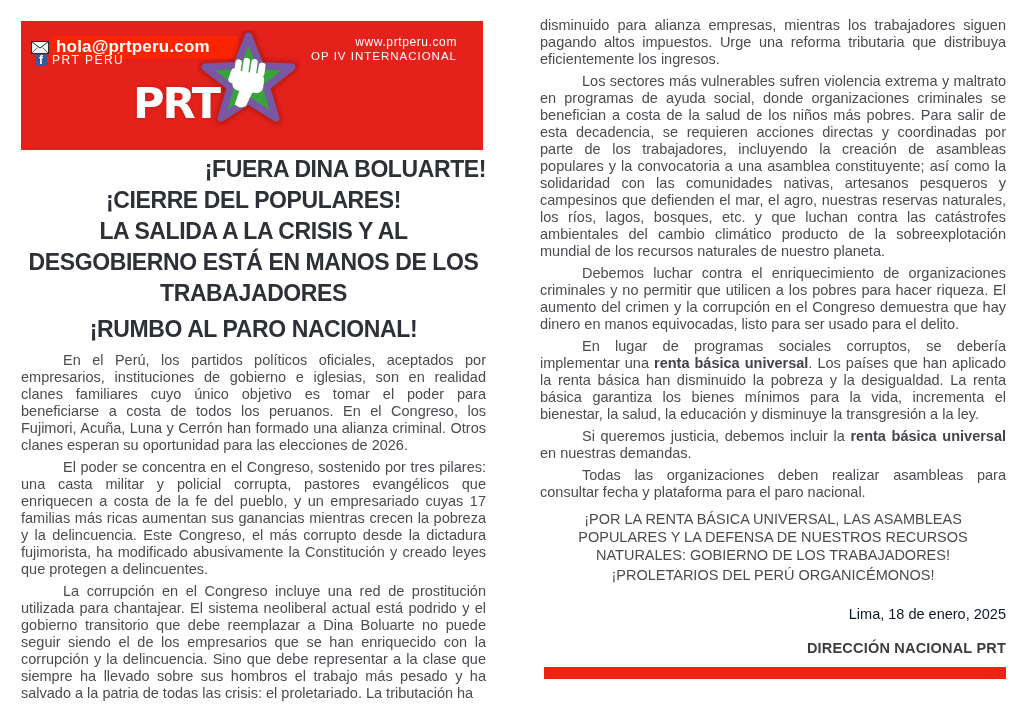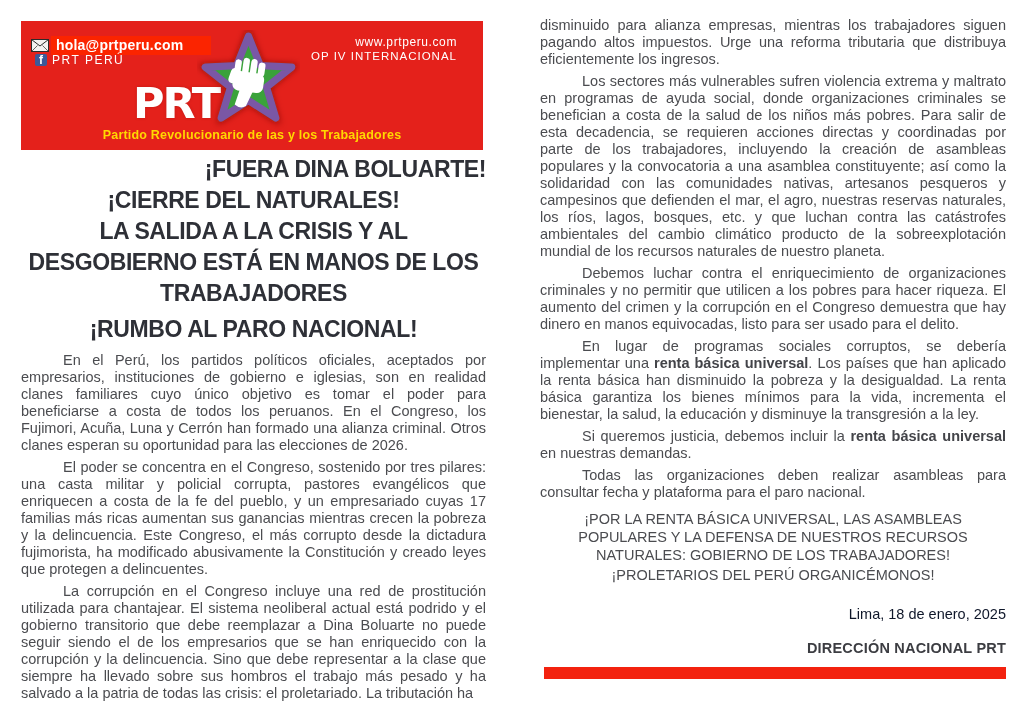--- a/index.html
+++ b/index.html
@@ -7,21 +7,21 @@
     width:1024px;height:706px;background:#ffffff;position:relative;overflow:hidden;
     font-family:"Liberation Sans", sans-serif;color:#4b4c50;
   }
   .page{position:absolute;inset:0;}
 
   
   .col-left{position:absolute;left:21px;top:21px;width:465px;}
   .banner{position:relative;width:462px;height:129px;background:#e4211b;}
   .row-email{position:absolute;left:10px;top:15px;display:flex;align-items:center;}
   .email-strip{
-    background:#fb2400;color:#ffffff;font-size:14px;font-weight:bold;
+    background:#fb2400;color:#ffffff;font-size:17px;font-weight:bold;
     padding:1px 28px 2px 5px;margin-left:2px;letter-spacing:0.2px;
   }
   .row-fb{position:absolute;left:14px;top:32px;display:flex;align-items:center;gap:5px;}
   .fb-badge{
     width:12px;height:12px;background:#3b5998;color:#ffffff;border-radius:2px;
     font-weight:bold;font-size:12px;line-height:13px;text-align:center;overflow:hidden;
   }
   .fb-text{color:#ffffff;font-size:12px;letter-spacing:1.5px;}
   .banner-links{position:absolute;right:26px;top:14px;text-align:right;color:#ffffff;}
   .website{font-size:12px;letter-spacing:0.6px;}
@@ -110,25 +110,24 @@
           <rect x="-15" y="-8" width="30" height="19" rx="6"></rect>
           <rect x="-15" y="-19" width="6.2" height="14" rx="3"></rect>
           <rect x="-7.4" y="-21.5" width="6.2" height="16" rx="3"></rect>
           <rect x="0.2" y="-21.5" width="6.2" height="16" rx="3"></rect>
           <rect x="7.8" y="-19" width="6.6" height="14" rx="3"></rect>
           <rect x="-19" y="-7" width="8" height="15" rx="4" transform="rotate(12)"></rect>
           <path d="M -7,9 L 6,9 L 1,25 Q -4,29 -10,25 Z"></path>
         </g>
       </svg>
 
-      <div class="party-name">Partido Revolucionario de las y los Trabajadores</div>
     </div>
 
     <h1 class="hl hl-first">¡FUERA DINA BOLUARTE!</h1>
-    <h1 class="hl">¡CIERRE DEL NATURALES!</h1>
+    <h1 class="hl">¡CIERRE DEL POPULARES!</h1>
     <h1 class="hl">LA SALIDA A LA CRISIS Y AL DESGOBIERNO ESTÁ EN MANOS DE LOS TRABAJADORES</h1>
     <h1 class="hl hl-rumbo">¡RUMBO AL PARO NACIONAL!</h1>
 
     <div class="paras" id="left-paragraphs">
         <p class="body-p indent"><span>En el Perú, los partidos políticos oficiales, aceptados por empresarios, instituciones de gobierno e iglesias, son en realidad clanes familiares cuyo único objetivo es tomar el poder para beneficiarse a costa de todos los peruanos. En el Congreso, los Fujimori, Acuña, Luna y Cerrón han formado una alianza criminal. Otros clanes esperan su oportunidad para las elecciones de 2026.</span></p>
         <p class="body-p indent"><span>El poder se concentra en el Congreso, sostenido por tres pilares: una casta militar y policial corrupta, pastores evangélicos que enriquecen a costa de la fe del pueblo, y un empresariado cuyas 17 familias más ricas aumentan sus ganancias mientras crecen la pobreza y la delincuencia. Este Congreso, el más corrupto desde la dictadura fujimorista, ha modificado abusivamente la Constitución y creado leyes que protegen a delincuentes.</span></p>
         <p class="body-p indent"><span>La corrupción en el Congreso incluye una red de prostitución utilizada para chantajear. El sistema neoliberal actual está podrido y el gobierno transitorio que debe reemplazar a Dina Boluarte no puede seguir siendo el de los empresarios que se han enriquecido con la corrupción y la delincuencia. Sino que debe representar a la clase que siempre ha llevado sobre sus hombros el trabajo más pesado y ha salvado a la patria de todas las crisis: el proletariado. La tributación ha</span></p>
       </div>
   </div>
 

